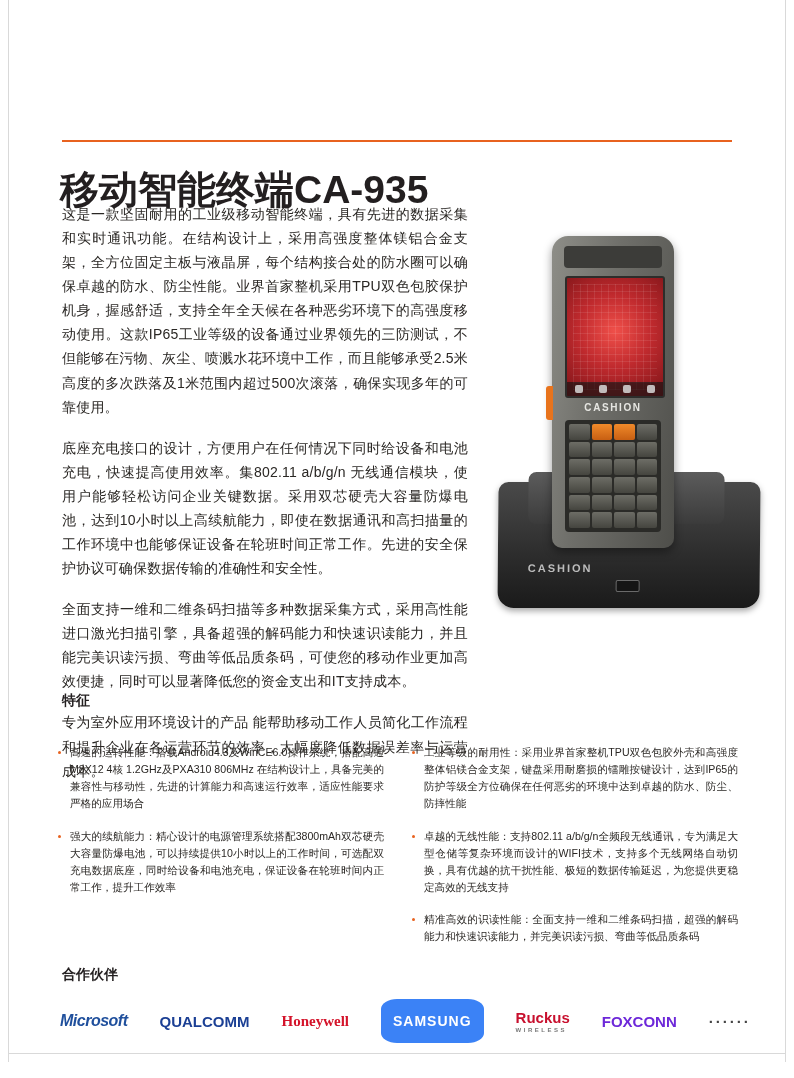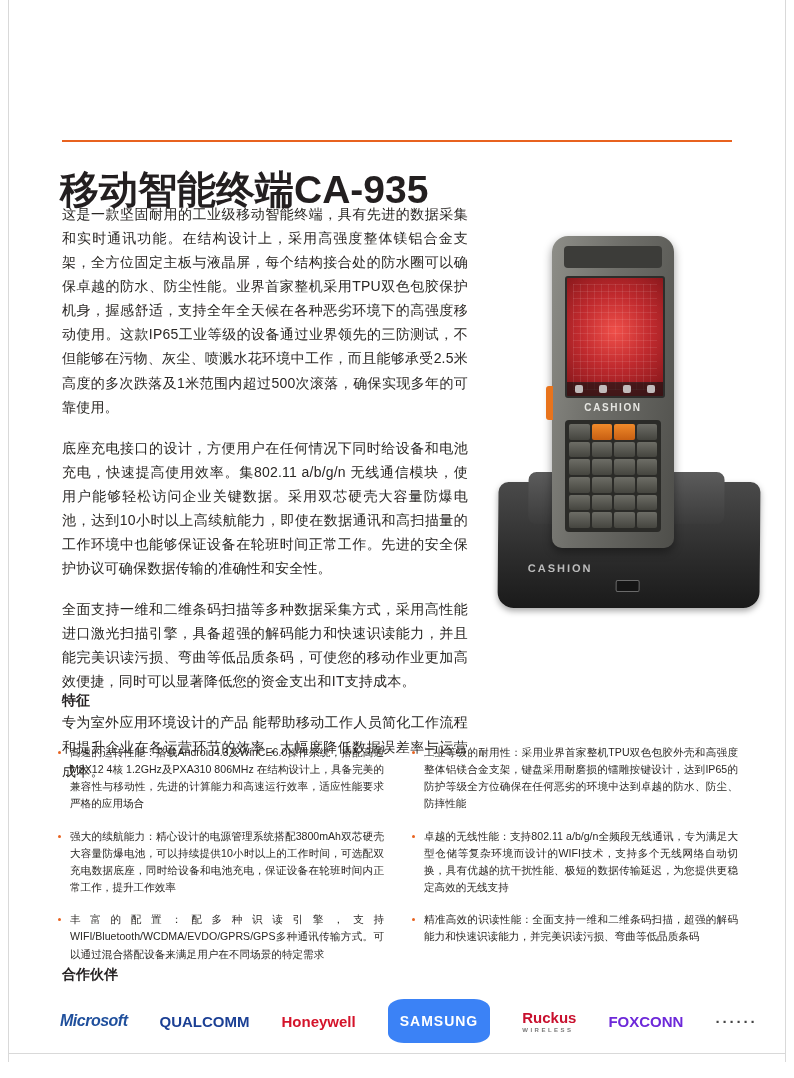--- a/index.html
+++ b/index.html
@@ -282,20 +282,21 @@
     letter-spacing: -0.5px;
   }
   .logo-qualcomm {
     color: #1b3f94;
     font-size: 15px;
     letter-spacing: 0px;
   }
   .logo-honeywell {
     color: #d4132a;
     font-size: 15px;
+    font-family: Liberation Serif, serif;
   }
   .logo-samsung {
     background: #3b82f6;
     color: #fff;
     font-size: 14px;
     letter-spacing: 1px;
     padding: 5px 12px;
     border-radius: 16px/10px;
   }
   .logo-ruckus {
@@ -387,21 +388,20 @@
       </div>
     </div>
   </div>
 
   <div class="section-head features-head">特征</div>
 
   <div class="features">
     <div class="feat-col">
       <div class="feat-item">高速的运转性能：搭载Android4.3及WinCE6.0操作系统，搭配高通 M8X12 4核 1.2GHz及PXA310 806MHz 在结构设计上，具备完美的兼容性与移动性，先进的计算能力和高速运行效率，适应性能要求严格的应用场合</div>
       <div class="feat-item">强大的续航能力：精心设计的电源管理系统搭配3800mAh双芯硬壳大容量防爆电池，可以持续提供10小时以上的工作时间，可选配双充电数据底座，同时给设备和电池充电，保证设备在轮班时间内正常工作，提升工作效率</div>
-      <div class="feat-item">丰富的配置：配多种识读引擎，支持WIFI/Bluetooth/WCDMA/EVDO/GPRS/GPS多种通讯传输方式。可以通过混合搭配设备来满足用户在不同场景的特定需求</div>
     </div>
     <div class="feat-col">
       <div class="feat-item">工业等级的耐用性：采用业界首家整机TPU双色包胶外壳和高强度整体铝镁合金支架，键盘采用耐磨损的镭雕按键设计，达到IP65的防护等级全方位确保在任何恶劣的环境中达到卓越的防水、防尘、防摔性能</div>
       <div class="feat-item">卓越的无线性能：支持802.11 a/b/g/n全频段无线通讯，专为满足大型仓储等复杂环境而设计的WIFI技术，支持多个无线网络自动切换，具有优越的抗干扰性能、极短的数据传输延迟，为您提供更稳定高效的无线支持</div>
       <div class="feat-item">精准高效的识读性能：全面支持一维和二维条码扫描，超强的解码能力和快速识读能力，并完美识读污损、弯曲等低品质条码</div>
     </div>
   </div>
 
   <div class="section-head partners-head">合作伙伴</div>
 

